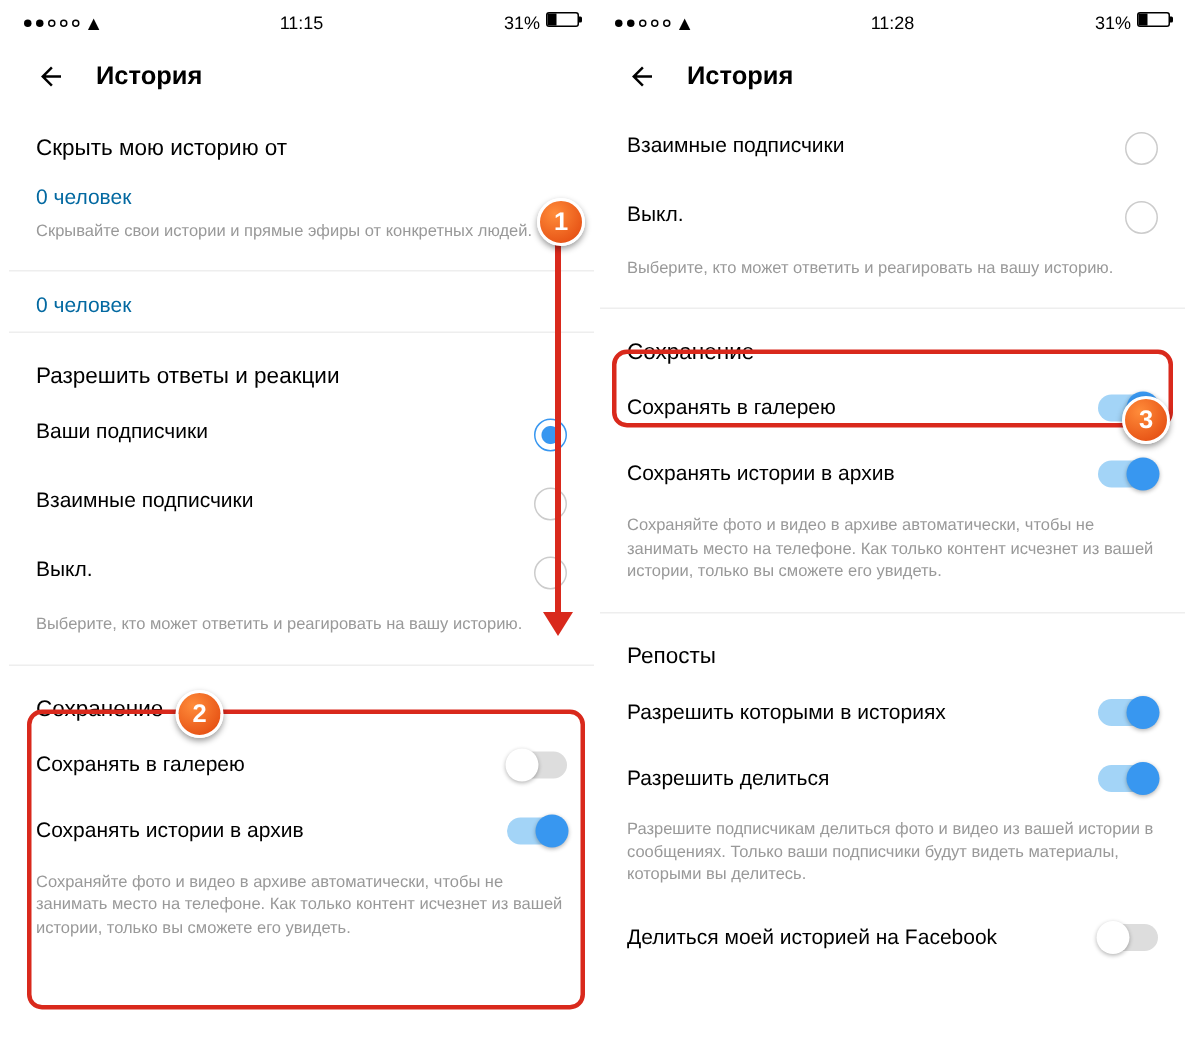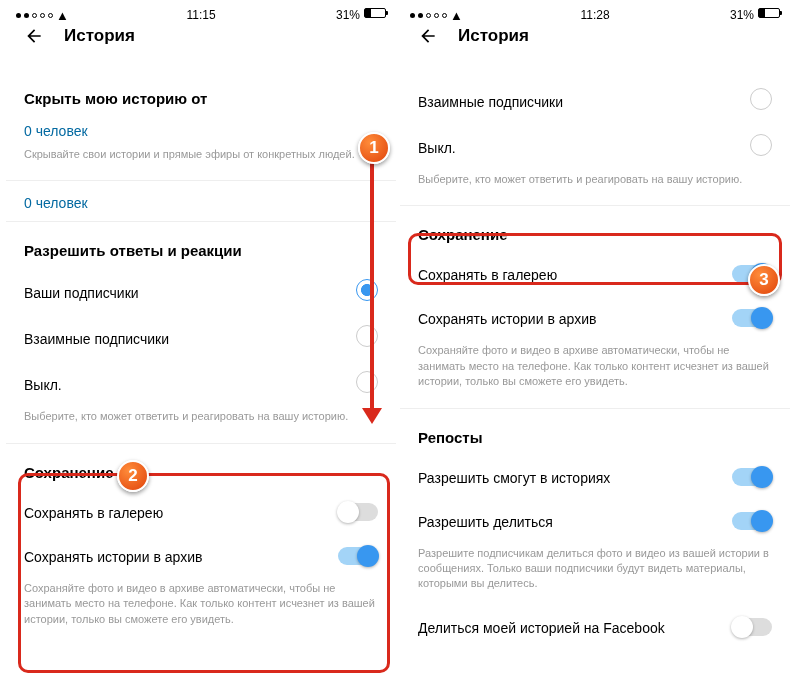--- a/index.html
+++ b/index.html
@@ -10,27 +10,27 @@
 .statusbar { height:22px; display:flex; align-items:center; padding:0 10px; font-size:12px; color:#000; }
 .sb-left { flex:1; display:flex; gap:3px; align-items:center; }
 .sb-center { flex:0; font-weight:500; }
 .sb-right { flex:1; display:flex; justify-content:flex-end; align-items:flex-start; gap:4px; }
 .dot { width:5px; height:5px; border-radius:50%; background:#000; }
 .dot.empty { background:none; border:1px solid #000; }
 .wifi { font-size:13px; }
 .battery { width:22px; height:10px; border:1px solid #000; border-radius:2px; position:relative; }
 .battery::after { content:""; position:absolute; right:-3px; top:2px; width:2px; height:4px; background:#000; border-radius:0 1px 1px 0; }
 .battery-fill { height:100%; background:#000; width:31%; }
-.header { height:50px; display:flex; align-items:flex-start; padding:0 18px; gap:20px; }
+.header { height:50px; display:flex; align-items:center; padding:0 18px; gap:20px; }
 .back-arrow { width:20px; height:20px; display:flex; align-items:center; justify-content:center; }
 .back-arrow svg { width:20px; height:20px; }
 .header-title { font-size:17px; font-weight:600; }
 .content { overflow:hidden; }
-.section-title { font-size:15px; font-weight:700; padding:14px 18px 8px; color:#000; }
-.row { display:flex; align-items:flex-end; justify-content:space-between; padding:12px 18px; min-height:44px; }
+.section-title { font-size:15px; font-weight:400; padding:14px 18px 8px; color:#000; }
+.row { display:flex; align-items:flex-start; justify-content:space-between; padding:12px 18px; min-height:44px; }
 .row-label { font-size:14px; color:#000; }
 .row-value { font-size:14px; color:#0369a1; padding:8px 18px 4px; }
 .desc { font-size:11px; color:#999; padding:4px 18px 12px; line-height:1.4; }
 .radio { width:22px; height:22px; border:1.5px solid #ccc; border-radius:50%; background:#fff; }
 .radio.checked { border-color:#3897f0; background:radial-gradient(circle,#3897f0 40%,#fff 45%); }
 .toggle { width:40px; height:18px; border-radius:20px; background:#ddd; position:relative; }
 .toggle::after { content:""; position:absolute; width:22px; height:22px; background:#fff; border-radius:50%; top:-2px; left:-1px; box-shadow:0 1px 3px rgba(0,0,0,0.3); transition:left .2s; }
 .toggle.on { background:#a3d4f7; }
 .toggle.on::after { left:19px; background:#3897f0; }
 .divider { height:1px; background:#eee; margin:6px 0; }
@@ -146,21 +146,21 @@
       <div class="toggle on"></div>
     </div>
     <div class="row">
       <span class="row-label">Сохранять истории в архив</span>
       <div class="toggle on"></div>
     </div>
     <div class="desc">Сохраняйте фото и видео в архиве автоматически, чтобы не занимать место на телефоне. Как только контент исчезнет из вашей истории, только вы сможете его увидеть.</div>
     <div class="divider"></div>
     <div class="section-title">Репосты</div>
     <div class="row">
-      <span class="row-label">Разрешить смогут в историях</span>
+      <span class="row-label">Разрешить которыми в историях</span>
       <div class="toggle on"></div>
     </div>
     <div class="row">
       <span class="row-label">Разрешить делиться</span>
       <div class="toggle on"></div>
     </div>
     <div class="desc">Разрешите подписчикам делиться фото и видео из вашей истории в сообщениях. Только ваши подписчики будут видеть материалы, которыми вы делитесь.</div>
     <div class="row">
       <span class="row-label">Делиться моей историей на Facebook</span>
       <div class="toggle"></div>

